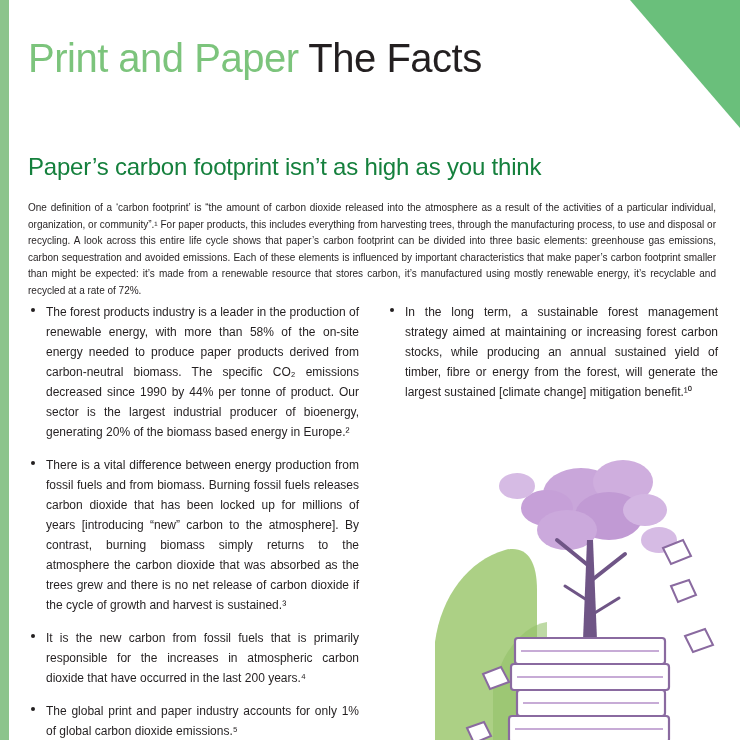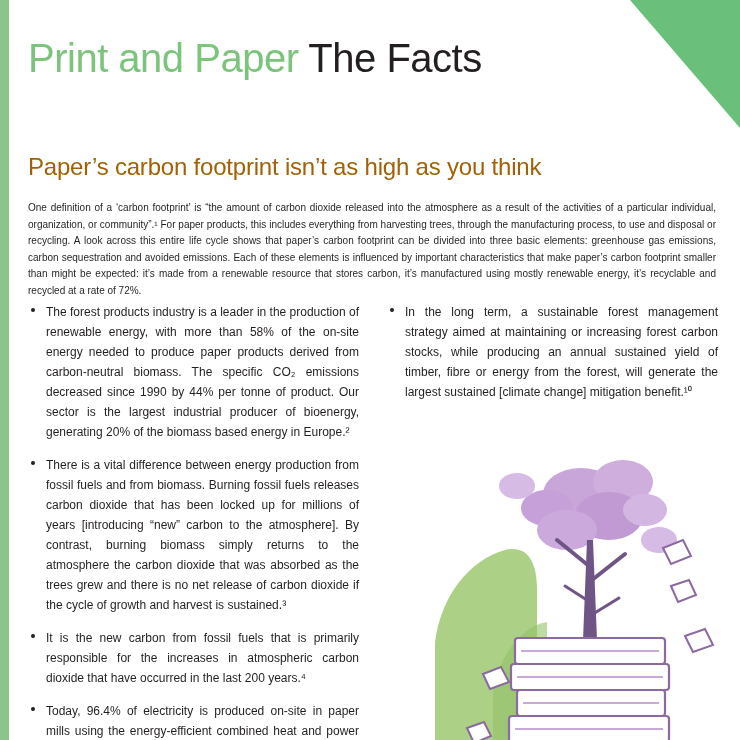--- a/index.html
+++ b/index.html
@@ -57,21 +57,21 @@
   .masthead .m-dark {
     color: #231f20;
     font-weight: normal;
   }
   .headline {
     position: absolute;
     left: 28px;
     top: 136px;
     font-size: 24px;
     line-height: 30px;
-    color: #a16207;
+    color: #15803d;
     font-weight: normal;
     letter-spacing: -0.2px;
   }
   .intro {
     position: absolute;
     left: 28px;
     top: 190px;
     width: 688px;
     font-size: 10px;
     line-height: 16.6px;
@@ -143,20 +143,21 @@
 
   <p class="intro">One definition of a ‘carbon footprint’ is “the amount of carbon dioxide released into the atmosphere as a result of the activities of a particular individual, organization, or community”.¹ For paper products, this includes everything from harvesting trees, through the manufacturing process, to use and disposal or recycling. A look across this entire life cycle shows that paper’s carbon footprint can be divided into three basic elements: greenhouse gas emissions, carbon sequestration and avoided emissions. Each of these elements is influenced by important characteristics that make paper’s carbon footprint smaller than might be expected: it’s made from a renewable resource that stores carbon, it’s manufactured using mostly renewable energy, it’s recyclable and recycled at a rate of 72%.</p>
 
   <div class="columns">
 
     <div class="col">
       <ul class="bullets">
         <li>The forest products industry is a leader in the production of renewable energy, with more than 58% of the on-site energy needed to produce paper products derived from carbon-neutral biomass. The specific CO₂ emissions decreased since 1990 by 44% per tonne of product. Our sector is the largest industrial producer of bioenergy, generating 20% of the biomass based energy in Europe.²</li>
         <li>There is a vital difference between energy production from fossil fuels and from biomass. Burning fossil fuels releases carbon dioxide that has been locked up for millions of years [introducing “new” carbon to the atmosphere]. By contrast, burning biomass simply returns to the atmosphere the carbon dioxide that was absorbed as the trees grew and there is no net release of carbon dioxide if the cycle of growth and harvest is sustained.³</li>
         <li>It is the new carbon from fossil fuels that is primarily responsible for the increases in atmospheric carbon dioxide that have occurred in the last 200 years.⁴</li>
+        <li>The global print and paper industry accounts for only 1% of global carbon dioxide emissions.⁵</li>
         <li>Today, 96.4% of electricity is produced on-site in paper mills using the energy-efficient combined heat and power method⁷ [which recycles exhaust steam for use as manufacturing process heat or space heating]. Combined heat and power</li>
       </ul>
     </div>
 
     <div class="col">
       <ul class="bullets">
         <li>In the long term, a sustainable forest management strategy aimed at maintaining or increasing forest carbon stocks, while producing an annual sustained yield of timber, fibre or energy from the forest, will generate the largest sustained [climate change] mitigation benefit.¹⁰</li>
       </ul>
 
       <div class="illustration">

